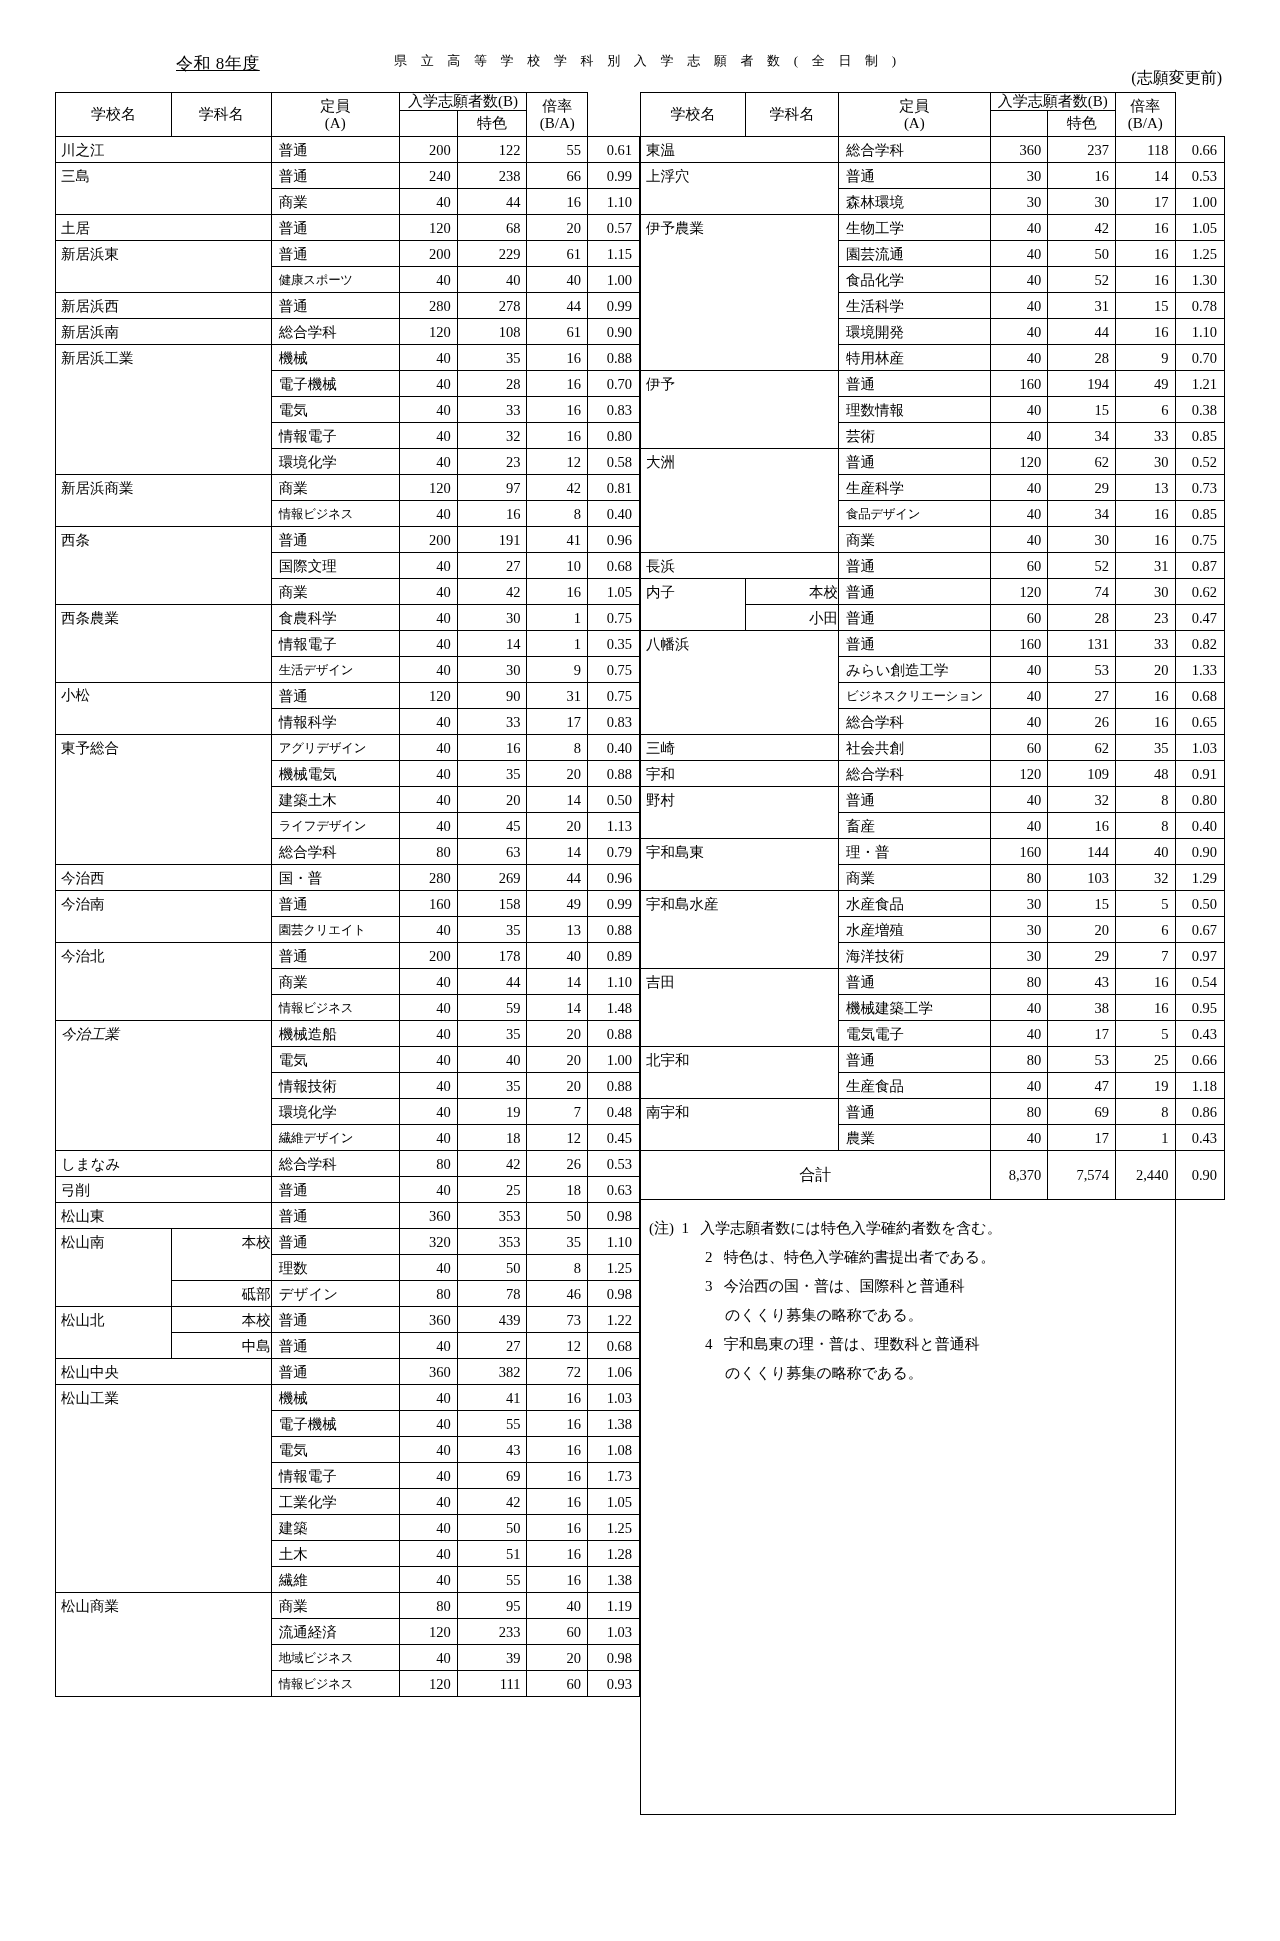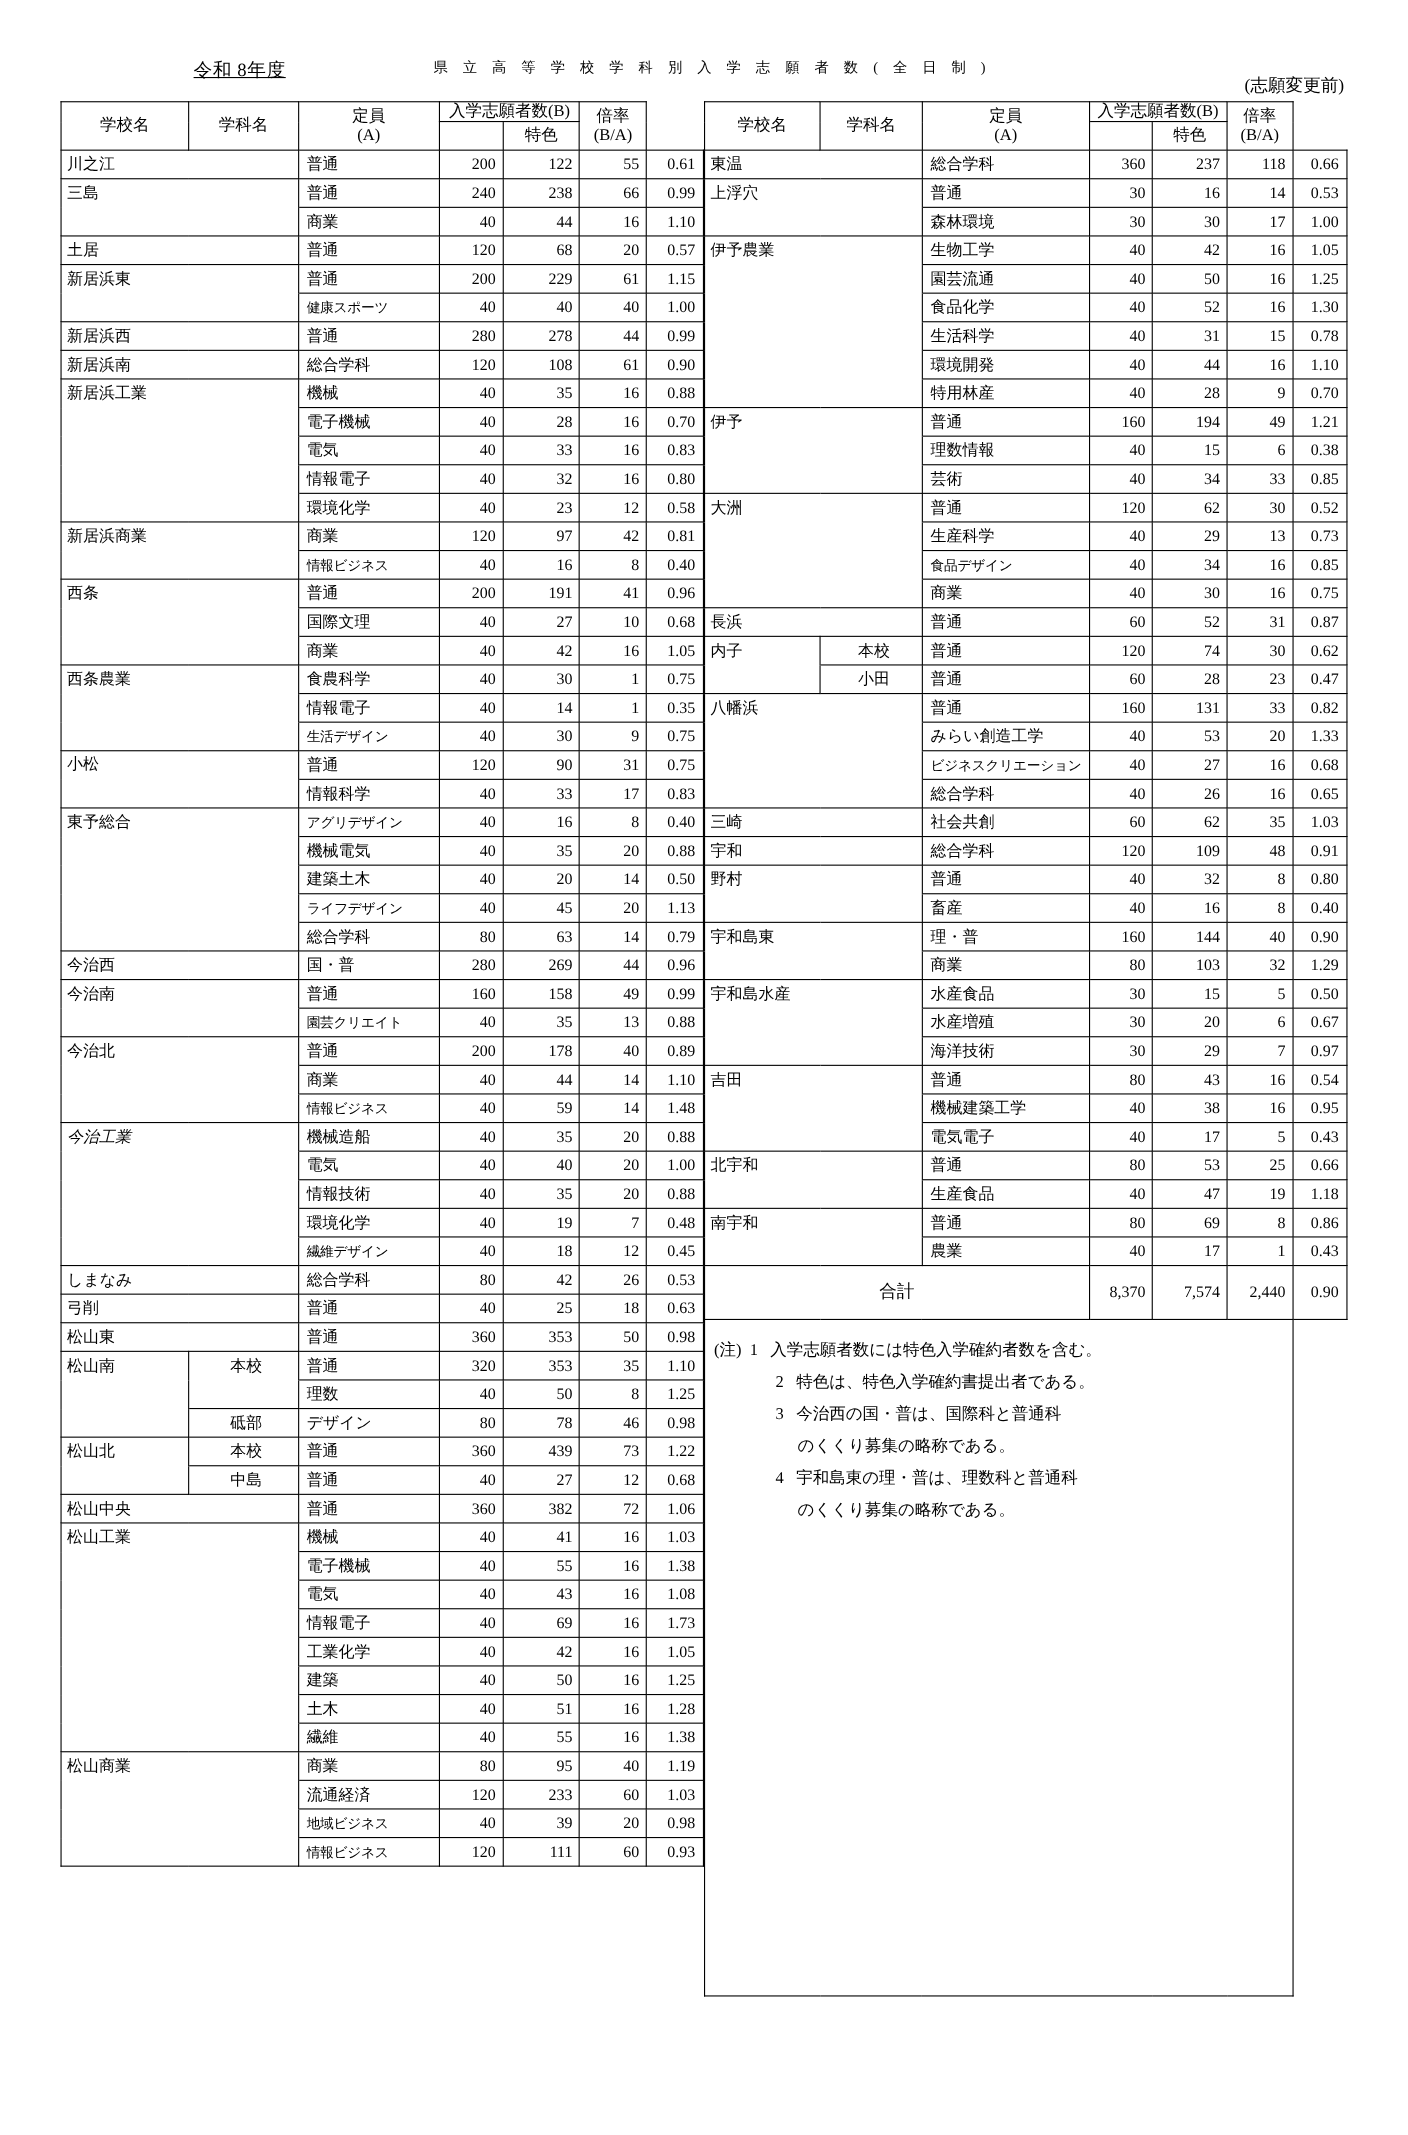--- a/index.html
+++ b/index.html
@@ -75,21 +75,21 @@
     overflow: hidden;
     white-space: nowrap;
   }
   .hdr td, .hdr th {
     text-align: center;
     font-size: 15px;
     line-height: 17px;
   }
   td.sch  { width: 112px; padding-left: 5px; text-align: left; }
   td.schw { width: 180px; padding-left: 5px; text-align: left; }
-  td.sub  { width: 68px;  padding-left: 5px; text-align: center; }
+  td.sub  { width: 68px;  padding-left: 5px; text-align: right; }
   td.dept { width: 152px; padding-left: 7px; text-align: left; }
   td.num  { width: 58px;  padding-right: 6px; text-align: right; }
   td.num2 { width: 78px;  padding-right: 6px; text-align: right; }
   td.rate { width: 62px;  padding-right: 7px; text-align: right; }
   .ctr { text-align: center !important; padding: 0 !important; }
   .small-kana { font-size: 12.5px; letter-spacing: -0.3px; }
   .notes {
     font-size: 15px;
     line-height: 29px;
   }

